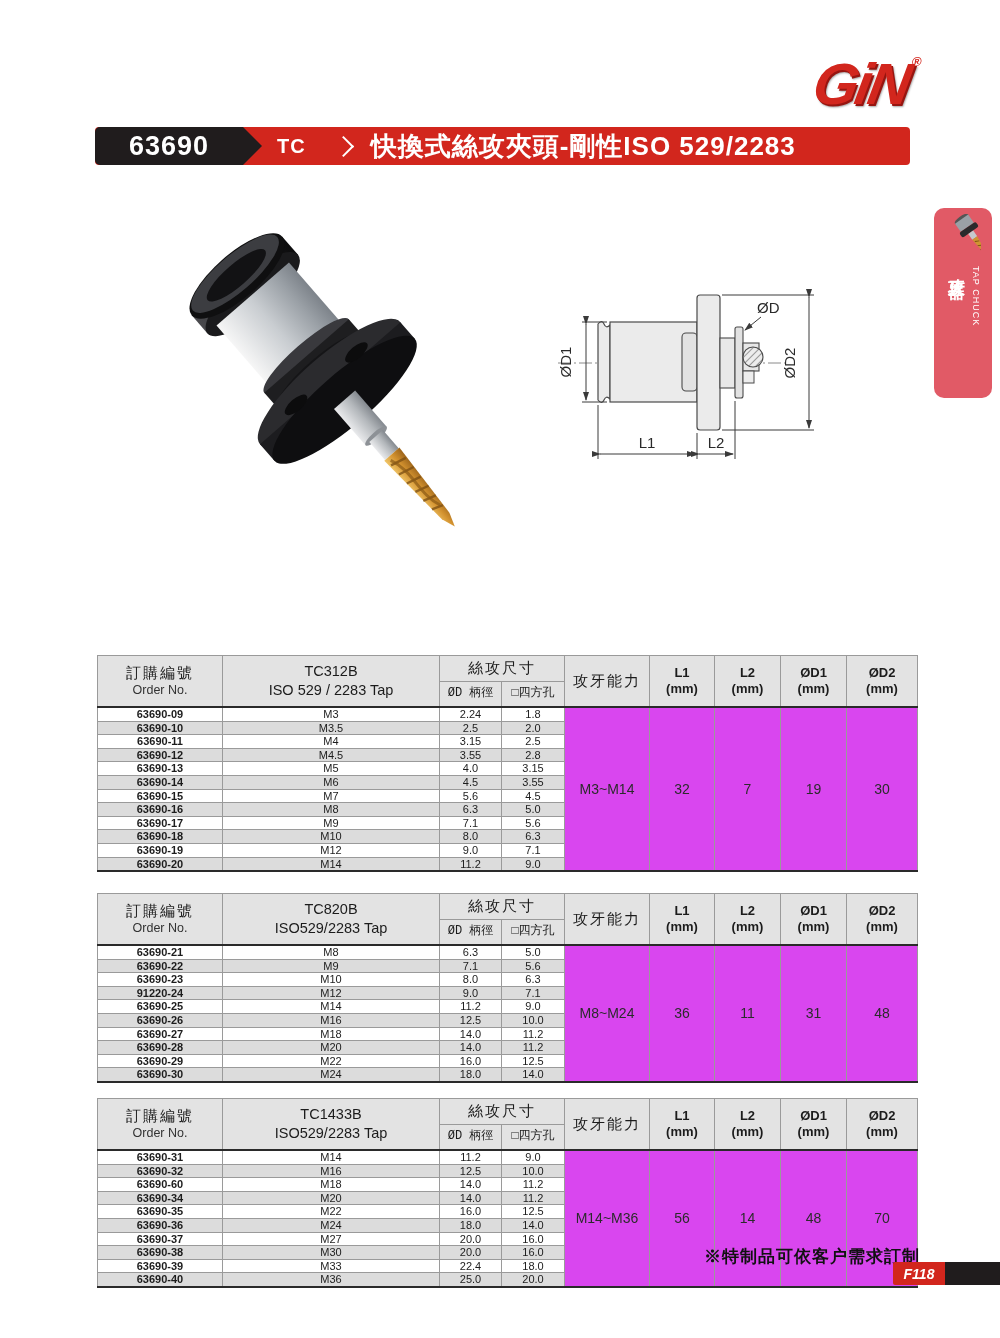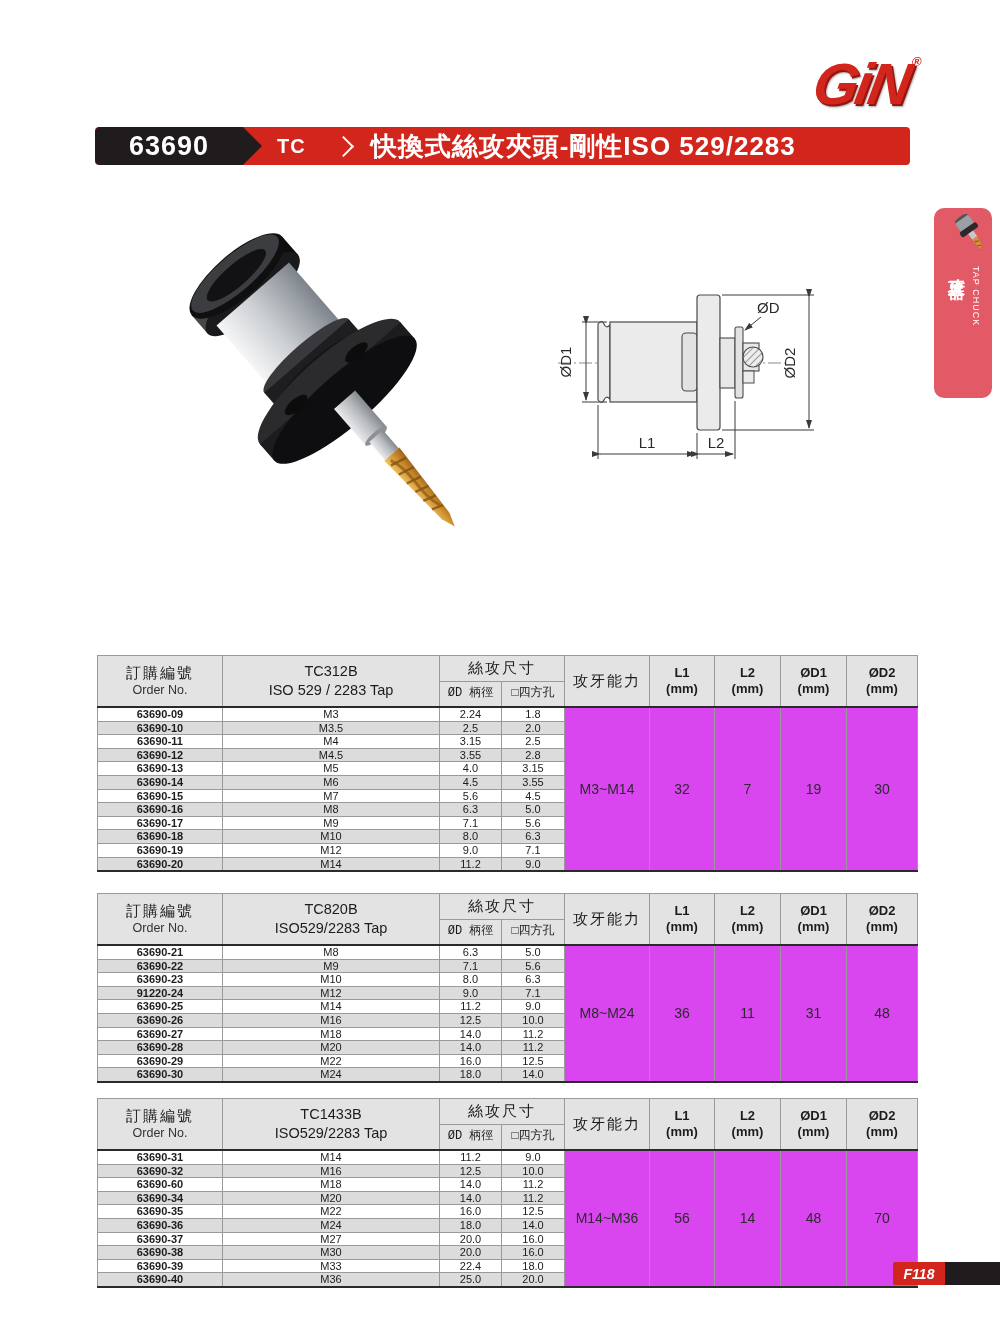--- a/index.html
+++ b/index.html
@@ -585,16 +585,17 @@
         </tr>
         <tr>
           <td class="order">63690-40</td>
           <td>M36</td>
           <td>25.0</td>
           <td>20.0</td>
         </tr>
       </tbody>
   </table>
 
+  <div class="note">※特制品可依客户需求訂制</div>
   <div class="page-num">F118</div>
   <div class="page-num-bar"></div>
 
 </div>
 
 </body></html>

